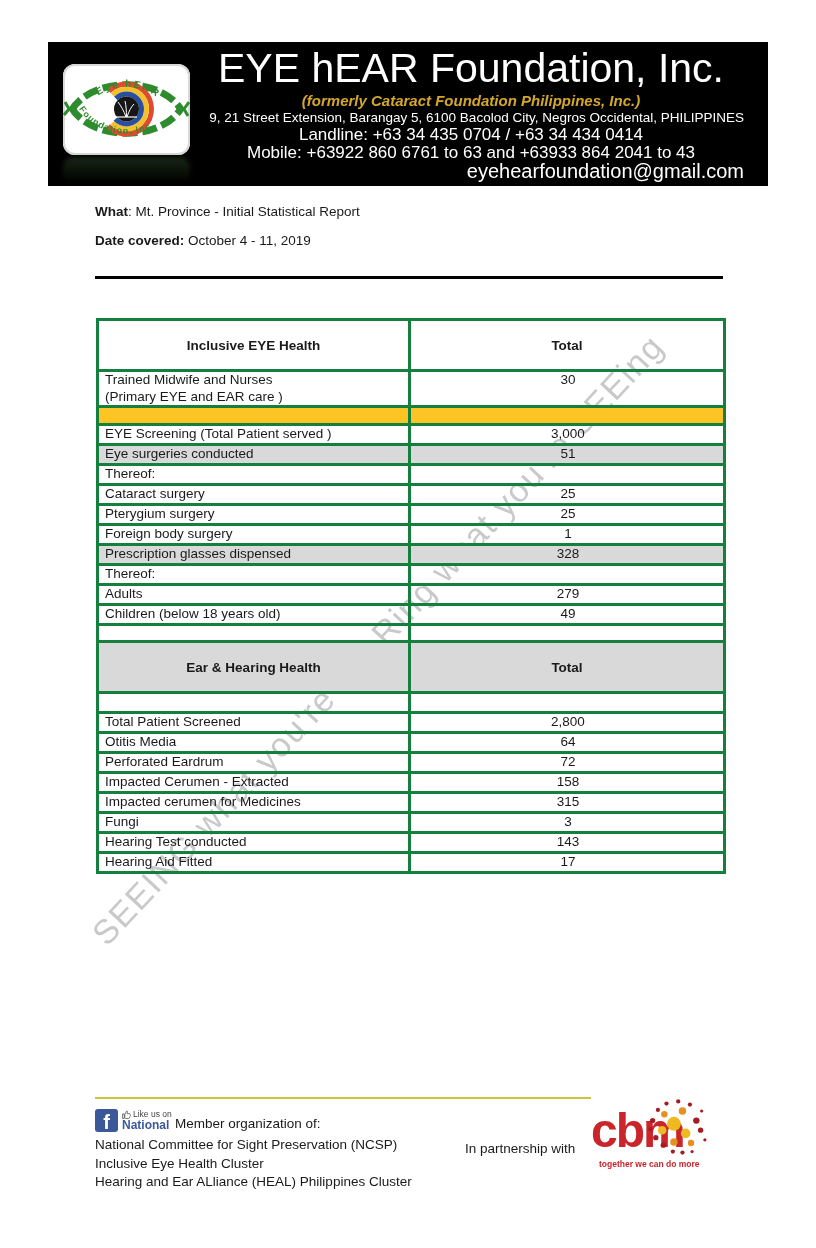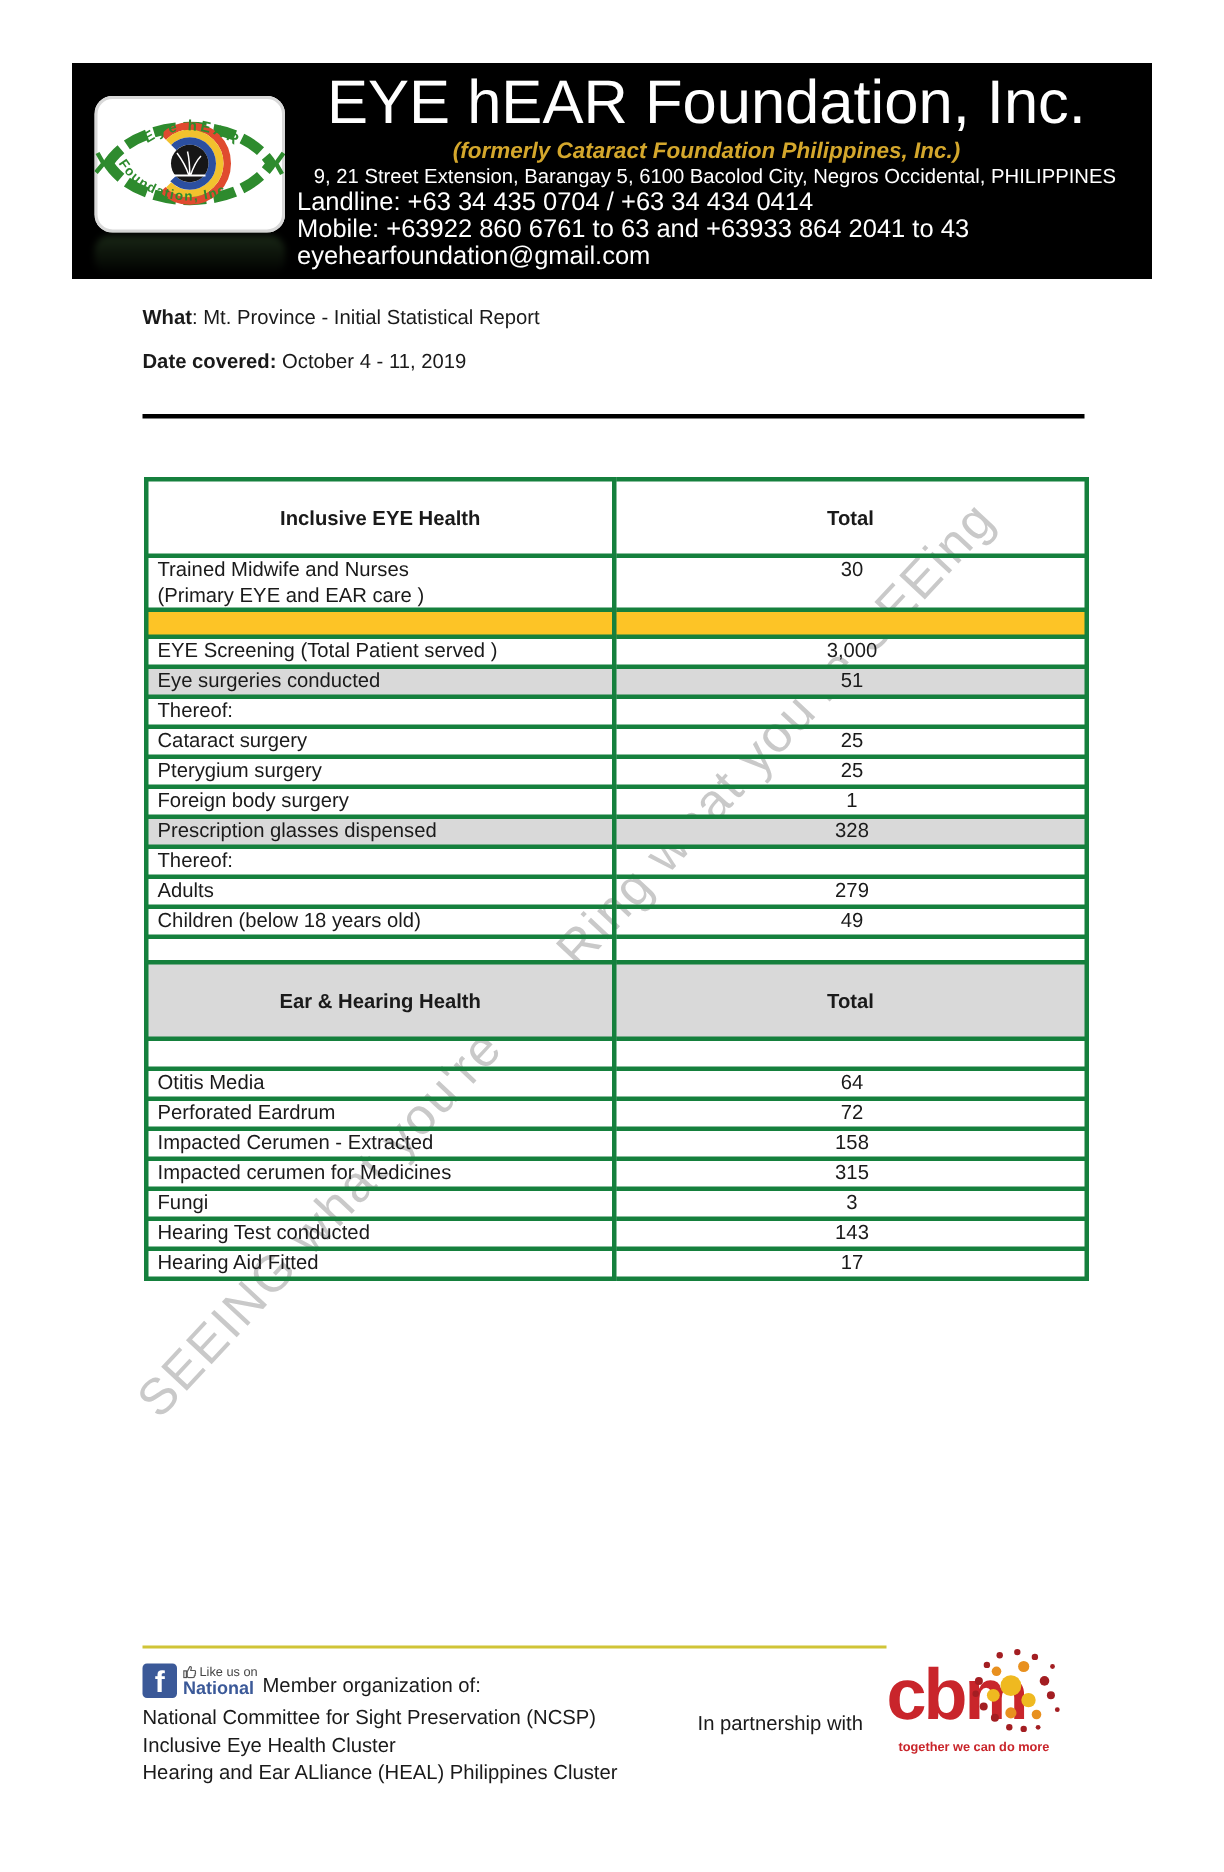--- a/index.html
+++ b/index.html
@@ -15,22 +15,22 @@
   .banner{left:48px;top:42px;width:720px;height:144px;background:var(--banner_bg,#000);}
   .logo-box{position:absolute;left:15px;top:22px;width:127px;height:91px;background:#fff;
     border-radius:12px;box-shadow:0 0 0 2px #d9d9d9 inset;}
   .logo-reflection{position:absolute;left:15px;top:115px;width:127px;height:26px;
     background:linear-gradient(180deg,rgba(70,110,60,.35),rgba(0,0,0,0));border-radius:10px;filter:blur(2px);}
   .banner-text{position:absolute;left:150px;top:3px;right:24px;}
   .b-title{font-size:41px;line-height:47px;text-align:center;color:#fff;white-space:nowrap;}
   .b-sub{font-size:15px;line-height:17px;text-align:center;font-style:italic;font-weight:bold;
     color:var(--gold_subtitle,#d4a72c);}
   .b-addr{font-size:13.5px;line-height:17px;text-align:right;color:#fff;}
-  .b-land,.b-mob{font-size:17px;line-height:18px;text-align:left;color:#fff;}
-  .b-mail{font-size:17px;line-height:18px;color:#fff;}
+  .b-land,.b-mob{font-size:17px;line-height:18px;text-align:center;color:#fff;}
+  .b-mail{font-size:20px;line-height:18px;text-align:right;color:#fff;}
   
   .what-line{left:95px;top:204px;font-size:13.5px;}
   .date-line{left:95px;top:233px;font-size:13.5px;}
   .bold{font-weight:bold;}
   .divider{left:95px;top:276px;width:628px;height:3px;background:#000;}
   
   table.rep{position:absolute;z-index:1;border-collapse:collapse;table-layout:fixed;
     width:627px;background:transparent;}
   #eye-table{left:96px;top:318px;}
   #ear-table{left:96px;top:640px;}
@@ -204,20 +204,24 @@
         <th class="gray-head">Total</th>
       </tr>
     </thead>
     <tbody>
 
         <tr class="bg-white">
           <td class="lbl"></td>
           <td class="val"></td>
         </tr>
 
+        <tr class="bg-white">
+          <td class="lbl">Total Patient Screened</td>
+          <td class="val">2,800</td>
+        </tr>
 
         <tr class="bg-white">
           <td class="lbl">Otitis Media</td>
           <td class="val">64</td>
         </tr>
 
         <tr class="bg-white">
           <td class="lbl">Perforated Eardrum</td>
           <td class="val">72</td>
         </tr>

